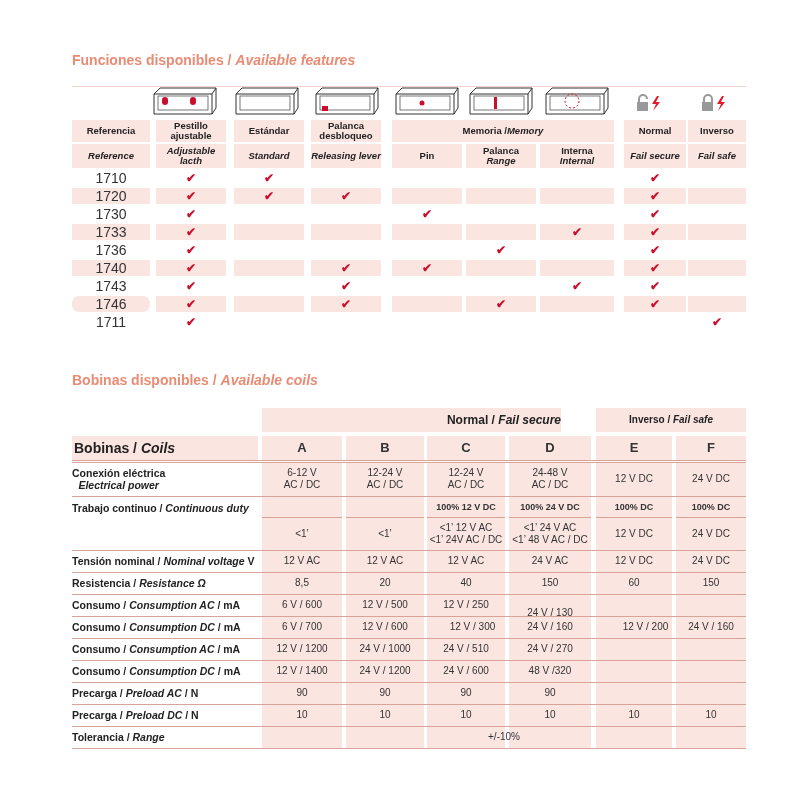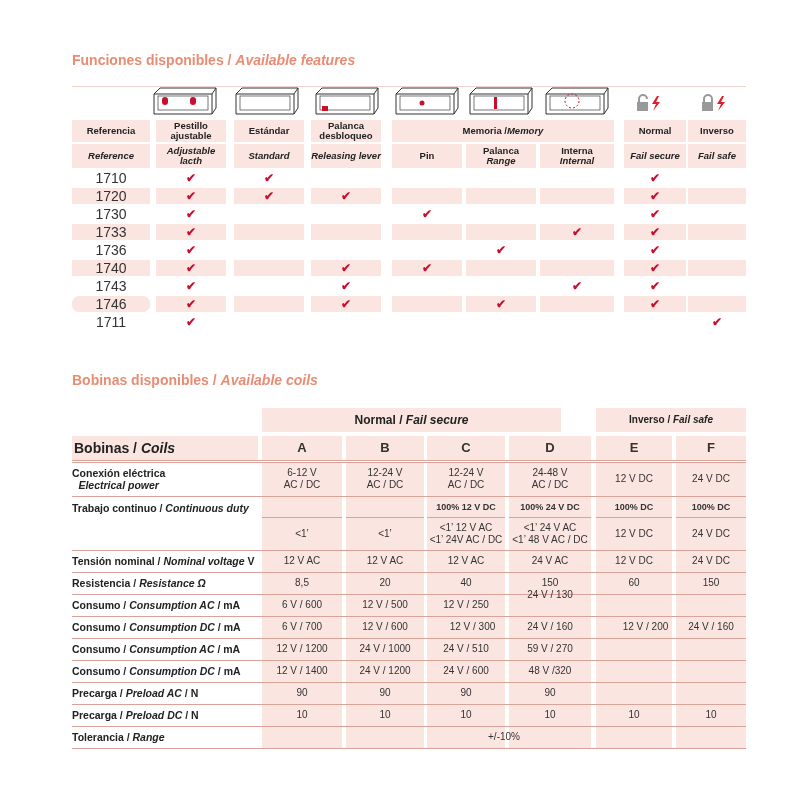--- a/index.html
+++ b/index.html
@@ -247,21 +247,21 @@
       <span class="chk">✔</span>
     </div>
     <div class="hline" style="left: 0px; top: 248px; width: 674px; height: 1px; background: rgb(243, 211, 205);"></div>
   </div>
 
 <div class="section-title" style="top:372px;">
   <span>Bobinas disponibles / </span><i>Available coils</i>
 </div>
 
 <div id="ct" class="ct">
-    <div class="cell pink b" style="left: 190px; top: 0px; width: 299px; height: 24px;">
+    <div class="cell pink b" style="left: 190px; top: 0px; width: 299px; height: 24px; justify-content: flex-end;">
       <span style="font-size:12px;color:#222"><span>Normal / </span><i>Fail secure</i></span>
     </div>
     <div class="cell pink b" style="left: 524px; top: 0px; width: 150px; height: 24px;">
       <span style="font-size:10px;color:#222"><span>Inverso / </span><i>Fail safe</i></span>
     </div>
     <div class="cell pink lbl" style="left: 0px; top: 28px; width: 186px; height: 24px;">
       <span style="font-size:14px;padding-left:2px"><span>Bobinas / </span><i>Coils</i></span>
     </div>
     <div class="cell pink b" style="left: 190px; top: 28px; width: 80px; height: 24px; font-size: 13px;">A</div>
     <div class="cell pink b" style="left: 274px; top: 28px; width: 78px; height: 24px; font-size: 13px;">B</div>
@@ -333,41 +333,41 @@
     <div class="cell" style="left: 437px; top: 164px; width: 82px; height: 22px; white-space: pre-line;">150</div>
     <div class="cell" style="left: 524px; top: 164px; width: 76px; height: 22px; white-space: pre-line;">60</div>
     <div class="cell" style="left: 604px; top: 164px; width: 70px; height: 22px; white-space: pre-line;">150</div>
     <div class="hline" style="left: 0px; top: 186px; width: 674px; height: 1px;"></div>
     <div class="cell lbl" style="left: 0px; top: 186px; width: 186px; height: 22px;">
       <span><span>Consumo / </span><i>Consumption AC</i><span> / mA</span></span>
     </div>
     <div class="cell" style="left: 190px; top: 186px; width: 80px; height: 22px; white-space: pre-line;">6 V / 600</div>
     <div class="cell" style="left: 274px; top: 186px; width: 78px; height: 22px; white-space: pre-line;">12 V / 500</div>
     <div class="cell" style="left: 355px; top: 186px; width: 78px; height: 22px; white-space: pre-line;">12 V / 250</div>
-    <div class="cell" style="left: 437px; top: 176px; width: 82px; height: 22px; white-space: pre-line;">24 V / 130</div>
+    <div class="cell" style="left: 437px; top: 194px; width: 82px; height: 22px; white-space: pre-line;">24 V / 130</div>
     <div class="cell" style="left: 524px; top: 186px; width: 76px; height: 22px; white-space: pre-line;"></div>
     <div class="cell" style="left: 604px; top: 186px; width: 70px; height: 22px; white-space: pre-line;"></div>
     <div class="hline" style="left: 0px; top: 208px; width: 674px; height: 1px;"></div>
     <div class="cell lbl" style="left: 0px; top: 208px; width: 186px; height: 22px;">
       <span><span>Consumo / </span><i>Consumption DC</i><span> / mA</span></span>
     </div>
     <div class="cell" style="left: 190px; top: 208px; width: 80px; height: 22px; white-space: pre-line;">6 V / 700</div>
     <div class="cell" style="left: 274px; top: 208px; width: 78px; height: 22px; white-space: pre-line;">12 V / 600</div>
     <div class="cell" style="left: 355px; top: 208px; width: 78px; height: 22px; white-space: pre-line; padding-left: 13px;">12 V / 300</div>
     <div class="cell" style="left: 437px; top: 208px; width: 82px; height: 22px; white-space: pre-line;">24 V / 160</div>
     <div class="cell" style="left: 524px; top: 208px; width: 99px; height: 22px; white-space: pre-line;">12 V / 200</div>
     <div class="cell" style="left: 604px; top: 208px; width: 70px; height: 22px; white-space: pre-line;">24 V / 160</div>
     <div class="hline" style="left: 0px; top: 230px; width: 674px; height: 1px;"></div>
     <div class="cell lbl" style="left: 0px; top: 230px; width: 186px; height: 22px;">
       <span><span>Consumo / </span><i>Consumption AC</i><span> / mA</span></span>
     </div>
     <div class="cell" style="left: 190px; top: 230px; width: 80px; height: 22px; white-space: pre-line;">12 V / 1200</div>
     <div class="cell" style="left: 274px; top: 230px; width: 78px; height: 22px; white-space: pre-line;">24 V / 1000</div>
     <div class="cell" style="left: 355px; top: 230px; width: 78px; height: 22px; white-space: pre-line;">24 V / 510</div>
-    <div class="cell" style="left: 437px; top: 230px; width: 82px; height: 22px; white-space: pre-line;">59 V / 270</div>
+    <div class="cell" style="left: 437px; top: 230px; width: 82px; height: 22px; white-space: pre-line;">24 V / 270</div>
     <div class="cell" style="left: 524px; top: 230px; width: 76px; height: 22px; white-space: pre-line;"></div>
     <div class="cell" style="left: 604px; top: 230px; width: 70px; height: 22px; white-space: pre-line;"></div>
     <div class="hline" style="left: 0px; top: 252px; width: 674px; height: 1px;"></div>
     <div class="cell lbl" style="left: 0px; top: 252px; width: 186px; height: 22px;">
       <span><span>Consumo / </span><i>Consumption DC</i><span> / mA</span></span>
     </div>
     <div class="cell" style="left: 190px; top: 252px; width: 80px; height: 22px; white-space: pre-line;">12 V / 1400</div>
     <div class="cell" style="left: 274px; top: 252px; width: 78px; height: 22px; white-space: pre-line;">24 V / 1200</div>
     <div class="cell" style="left: 355px; top: 252px; width: 78px; height: 22px; white-space: pre-line;">24 V / 600</div>
     <div class="cell" style="left: 437px; top: 252px; width: 82px; height: 22px; white-space: pre-line;">48 V  /320</div>

